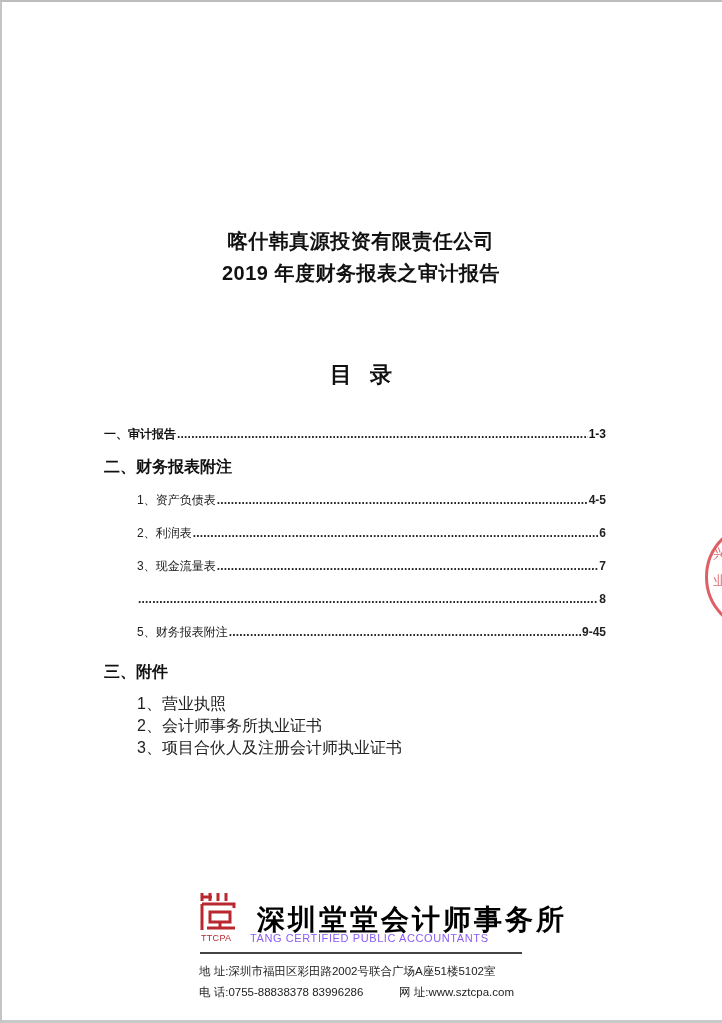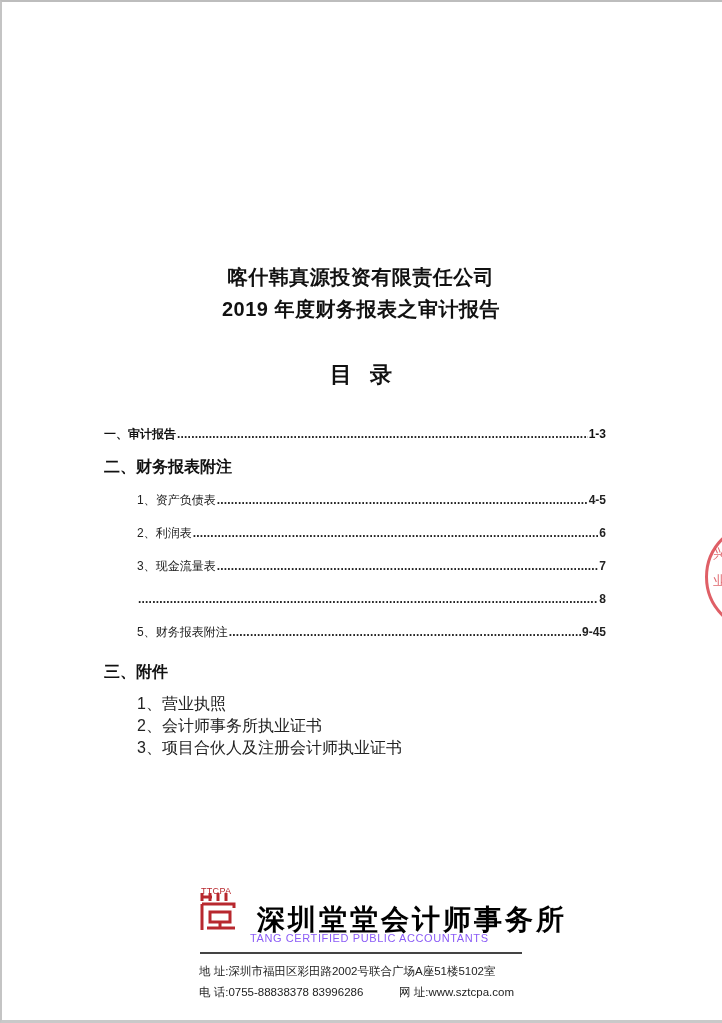--- a/index.html
+++ b/index.html
@@ -11,21 +11,21 @@
   }
   .page-frame {
     position: absolute; left: 0; top: 0; width: 722px; height: 1023px;
     box-sizing: border-box;
     border-top: 2px solid #bdbdbd;
     border-left: 2px solid #c4c4c4;
     border-bottom: 3px solid #c9c9c9;
   }
   .title-line {
     position: absolute; left: 0; width: 722px; text-align: center;
-    font-weight: bold; font-size: 20px; letter-spacing: 0.5px; color: #111; margin-top: 36px;
+    font-weight: bold; font-size: 20px; letter-spacing: 0.5px; color: #111;
   }
   .toc-title {
     position: absolute; left: 0; width: 722px; text-align: center;
     top: 360px; font-size: 22px; font-weight: bold; letter-spacing: 18px;
     text-indent: 18px;
   }
   .toc-row {
     position: absolute; display: flex; align-items: baseline;
     font-size: 12px; line-height: 20px; white-space: nowrap;
   }
@@ -49,21 +49,21 @@
   .logo-mark { position: absolute; left: 198px; top: 890px; width: 40px; height: 50px; }
   .logo-cn {
     position: absolute; left: 257px; top: 901px; font-size: 28px;
     letter-spacing: 3px; color: #000000; font-weight: bold;
   }
   .logo-en {
     position: absolute; left: 250px; top: 932px; font-size: 11px;
     letter-spacing: 0.6px; color: #8b5cf6;
   }
   .logo-abbr {
-    position: absolute; left: 201px; top: 886px; font-size: 9px; color: #b8282e;
+    position: absolute; left: 201px; top: 933px; font-size: 9px; color: #b8282e;
     letter-spacing: 0.3px;
   }
   .logo-divider {
     position: absolute; left: 200px; top: 952px; width: 322px; height: 2px; background: #444;
   }
   .contact-line {
     position: absolute; left: 199px; font-size: 11.5px; color: #222; white-space: nowrap;
   }
   .seal {
     position: absolute; left: 705px; top: 522px; width: 110px; height: 110px;

